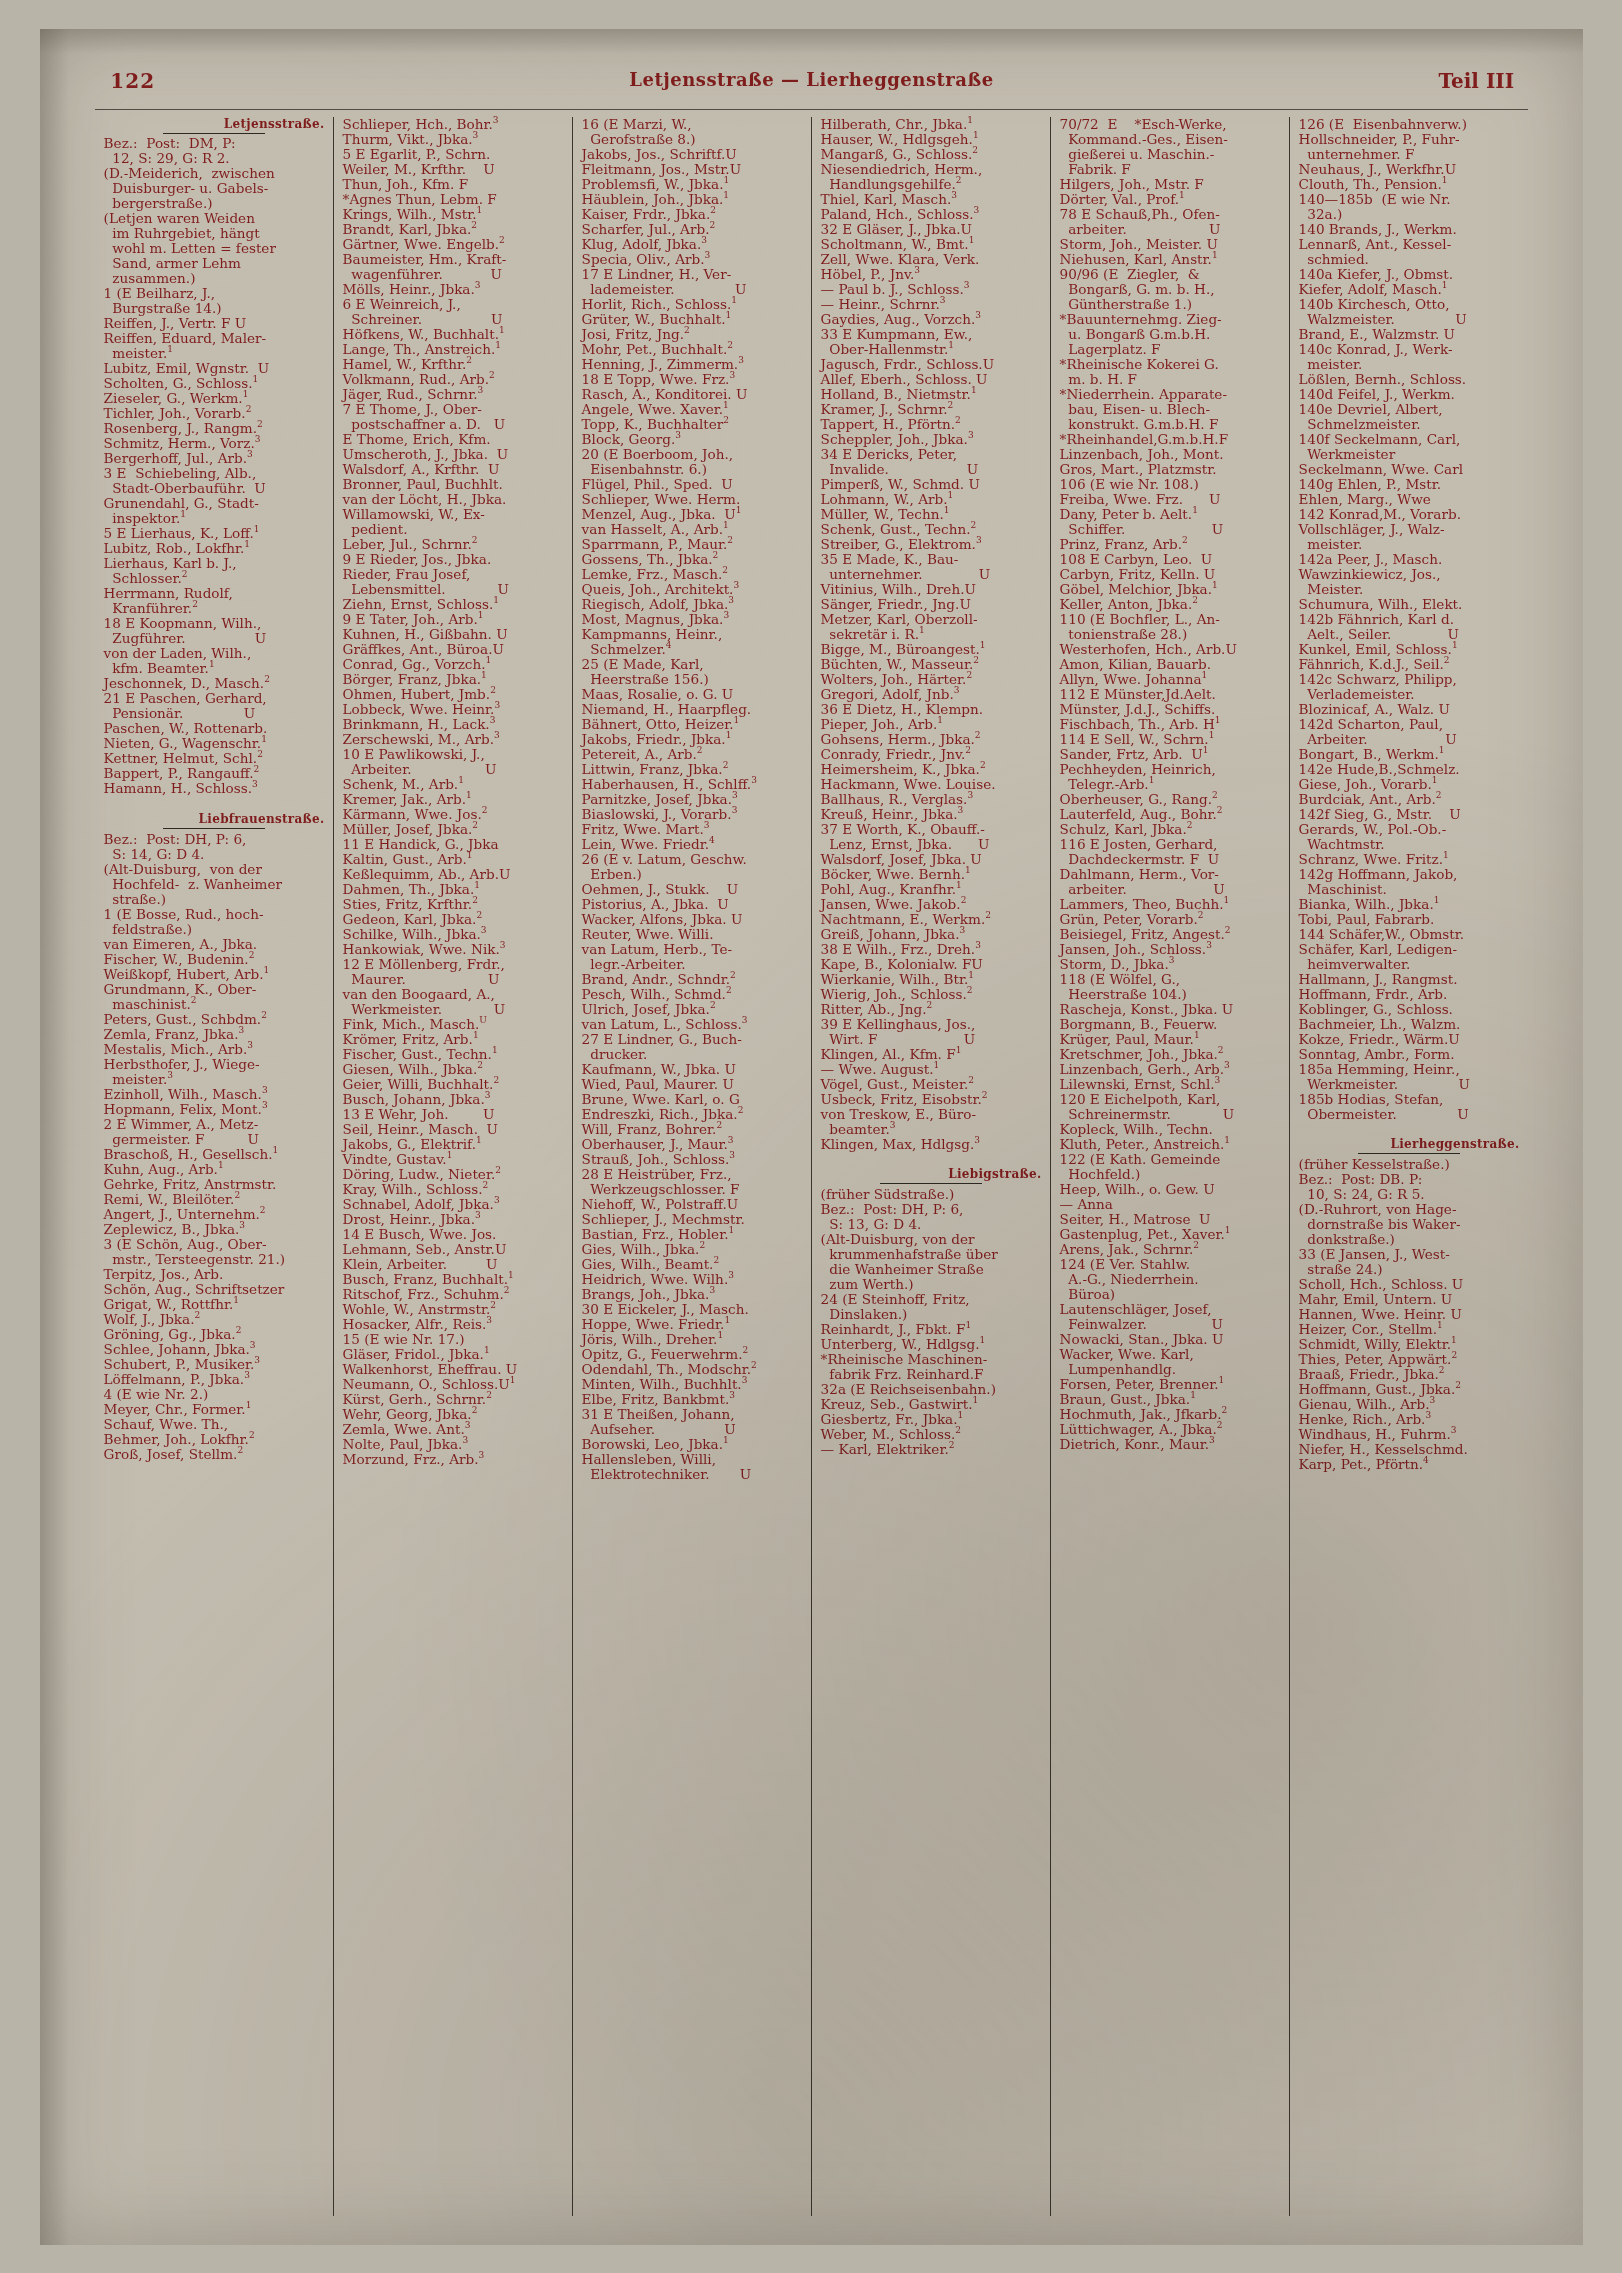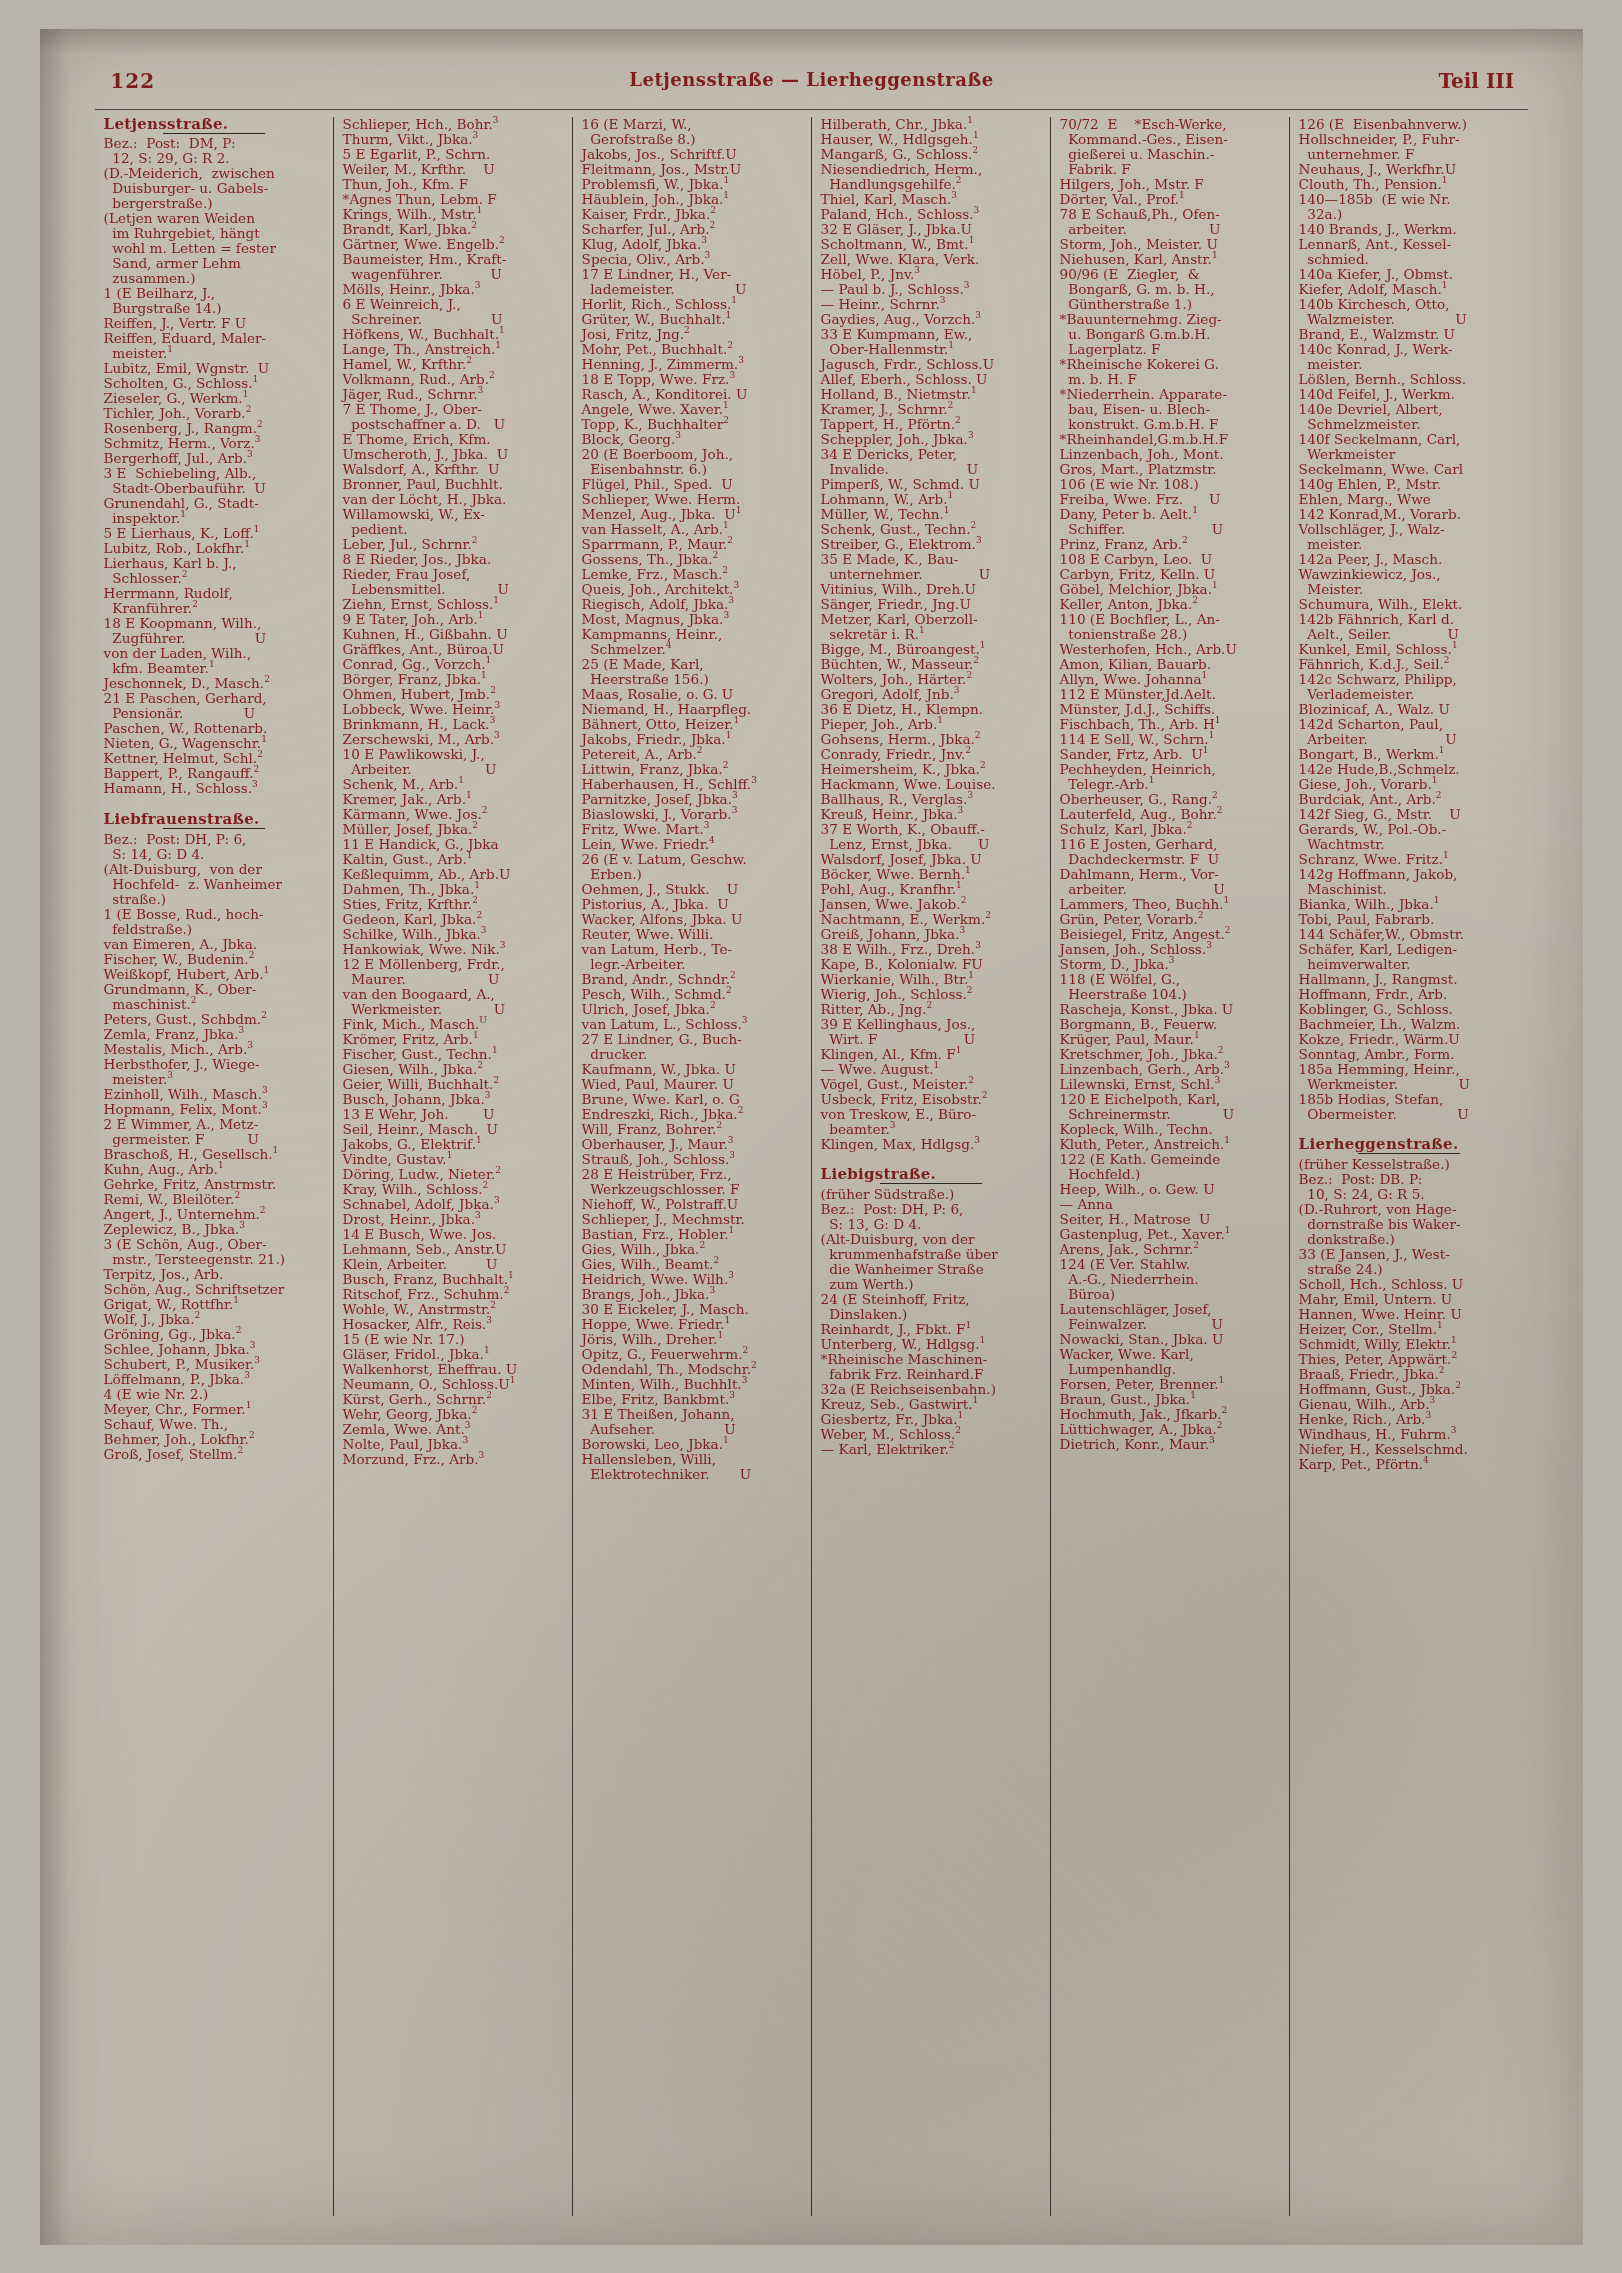--- a/index.html
+++ b/index.html
@@ -94,26 +94,26 @@
   }
   .col:last-child { border-right: none; }
   .entry {
     margin: 0;
     white-space: pre-wrap;
     text-indent: 0;
     padding-left: 16px;
     text-indent: -16px;
   }
   .sec {
-    text-align: left;
+    text-align: right;
     font-weight: bold;
     margin: 8.6px 0 1px 0;
     padding: 0;
     text-indent: 0;
-    font-size: 15px;
+    font-size: 12px;
     letter-spacing: 0.3px;
   }
   .sec.first { margin-top: 0; }
   .secrule {
     width: 46%;
     margin: 1px auto 2.9px auto;
     border-bottom: 1.3px solid #2c2923;
     height: 0;
   }
   .gap { height: 6.7px; }
@@ -270,21 +270,21 @@
           <div class="entry"><span>7 E Thome, J., Ober-</span></div>
           <div class="entry"><span>  postschaffner a. D.   U</span></div>
           <div class="entry"><span>E Thome, Erich, Kfm.</span></div>
           <div class="entry"><span>Umscheroth, J., Jbka.  U</span></div>
           <div class="entry"><span>Walsdorf, A., Krfthr.  U</span></div>
           <div class="entry"><span>Bronner, Paul, Buchhlt.</span></div>
           <div class="entry"><span>van der Löcht, H., Jbka.</span></div>
           <div class="entry"><span>Willamowski, W., Ex-</span></div>
           <div class="entry"><span>  pedient.</span></div>
           <div class="entry"><span>Leber, Jul., Schrnr.</span><sup>2</sup></div>
-          <div class="entry"><span>8 E Rieder, Jos., Jbka.</span></div>
+          <div class="entry"><span>9 E Rieder, Jos., Jbka.</span></div>
           <div class="entry"><span>Rieder, Frau Josef,</span></div>
           <div class="entry"><span>  Lebensmittel.            U</span></div>
           <div class="entry"><span>Ziehn, Ernst, Schloss.</span><sup>1</sup></div>
           <div class="entry"><span>9 E Tater, Joh., Arb.</span><sup>1</sup></div>
           <div class="entry"><span>Kuhnen, H., Gißbahn. U</span></div>
           <div class="entry"><span>Gräffkes, Ant., Büroa.U</span></div>
           <div class="entry"><span>Conrad, Gg., Vorzch.</span><sup>1</sup></div>
           <div class="entry"><span>Börger, Franz, Jbka.</span><sup>1</sup></div>
           <div class="entry"><span>Ohmen, Hubert, Jmb.</span><sup>2</sup></div>
           <div class="entry"><span>Lobbeck, Wwe. Heinr.</span><sup>3</sup></div>

